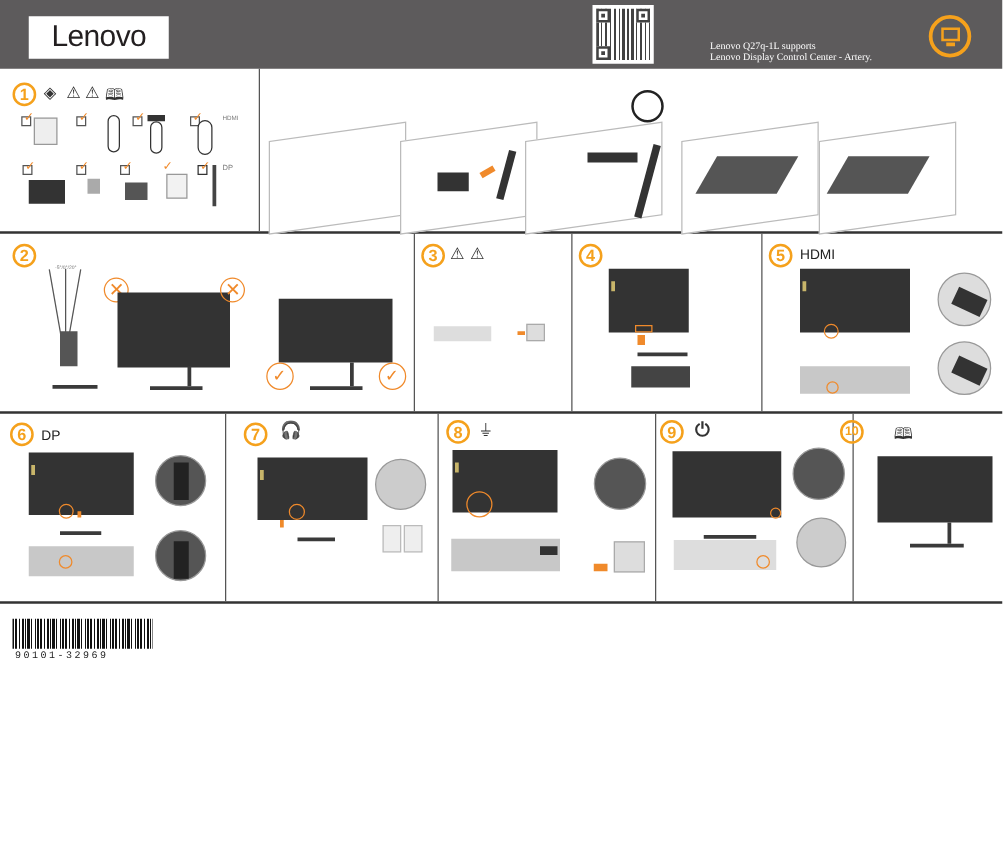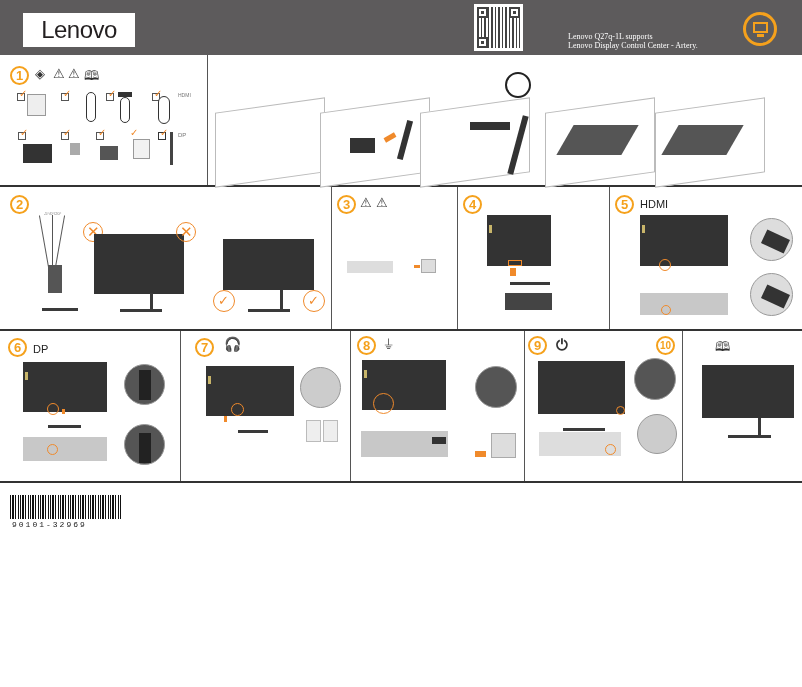--- a/index.html
+++ b/index.html
@@ -238,21 +238,21 @@
   <div class="mon" style="left:538px;top:361px;width:87px;height:53px"></div>
   <div class="orange-ring" style="left:616px;top:406px;width:9px;height:9px"></div>
   <div class="stand" style="left:563px;top:428px;width:42px;height:3px"></div>
   <div class="gray-box" style="left:539px;top:432px;width:82px;height:24px;background:#ddd"></div>
   <div class="orange-ring" style="left:605px;top:444px;width:11px;height:11px"></div>
   <div class="circle-zoom" style="left:634px;top:358px;width:42px;height:42px"></div>
   <div class="circle-zoom" style="left:637px;top:414px;width:40px;height:40px;background:#ccc"></div>
 </div>
 
 <div>
-  <div class="num" style="left:656px;top:336px;font-size:10px">10</div>
+  <div class="num" style="left:672px;top:336px;font-size:10px">10</div>
   <span class="icon-sym" style="left:715px;top:337px">🕮</span>
   <div class="mon" style="left:702px;top:365px;width:92px;height:53px"></div>
   <div class="stand" style="left:728px;top:435px;width:43px;height:3px"></div>
   <div class="stand" style="left:758px;top:418px;width:3px;height:17px"></div>
 </div>
 
 <div class="barcode"></div>
 <div class="barcode-num">90101-32969</div>
 
 </body></html>

